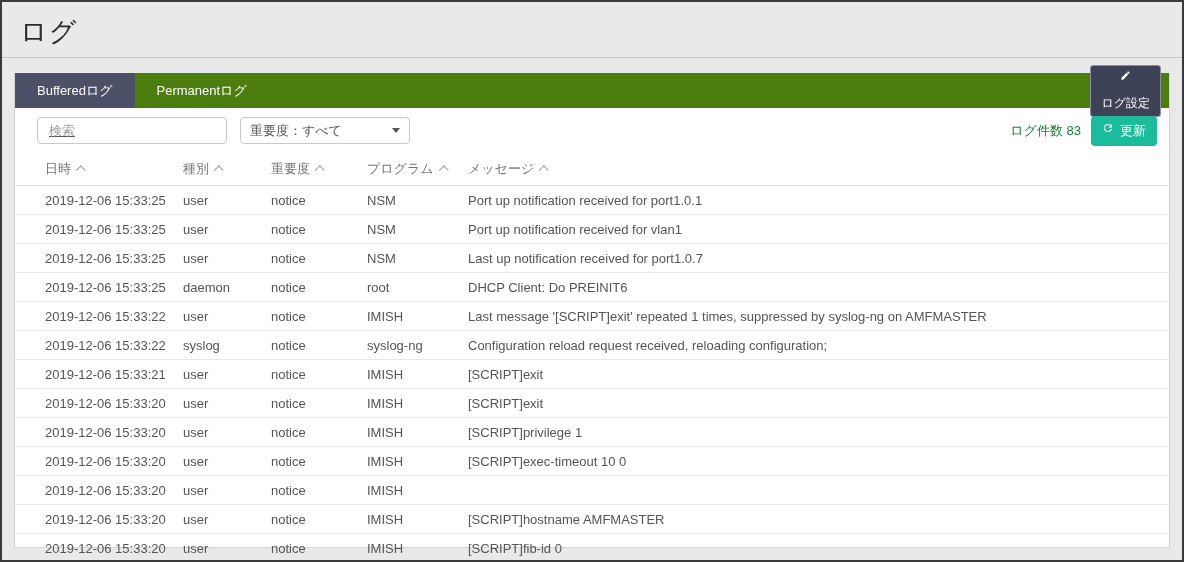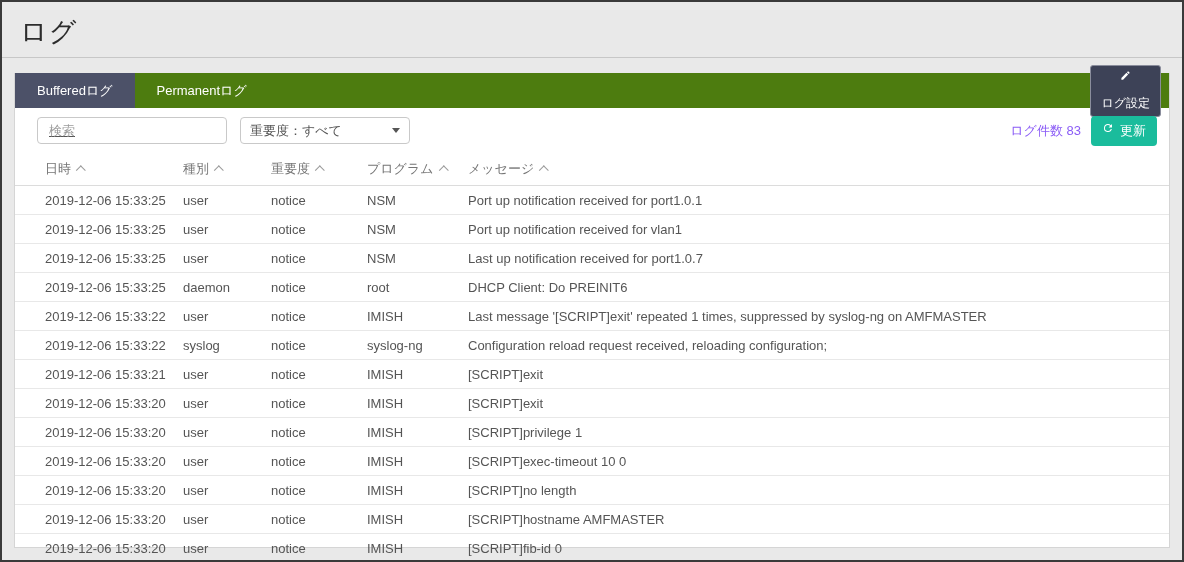--- a/index.html
+++ b/index.html
@@ -113,21 +113,21 @@
     border-right: 4px solid transparent;
     border-top: 5px solid #555;
   }
   .toolbar-right {
     margin-left: auto;
     display: flex;
     align-items: center;
     gap: 10px;
     padding-right: 2px;
   }
-  .log-count { font-size: 13px; color: #8b5cf6; }
+  .log-count { font-size: 13px; color: #15803d; }
   .refresh-btn {
     display: flex;
     align-items: flex-start;
     gap: 6px;
     background: #1abc9c;
     border: none;
     border-radius: 4px;
     color: #ffffff;
     font-size: 13px;
     padding: 6px 11px;
@@ -306,21 +306,20 @@
     <div class="t-cell">user</div>
     <div class="t-cell">notice</div>
     <div class="t-cell">IMISH</div>
     <div class="t-cell">[SCRIPT]exec-timeout 10 0</div>
   </div>
         <div class="t-row">
     <div class="t-cell">2019-12-06 15:33:20</div>
     <div class="t-cell">user</div>
     <div class="t-cell">notice</div>
     <div class="t-cell">IMISH</div>
-    <div class="t-cell">[SCRIPT]no length</div>
   </div>
         <div class="t-row">
     <div class="t-cell">2019-12-06 15:33:20</div>
     <div class="t-cell">user</div>
     <div class="t-cell">notice</div>
     <div class="t-cell">IMISH</div>
     <div class="t-cell">[SCRIPT]hostname AMFMASTER</div>
   </div>
         <div class="t-row">
     <div class="t-cell">2019-12-06 15:33:20</div>

